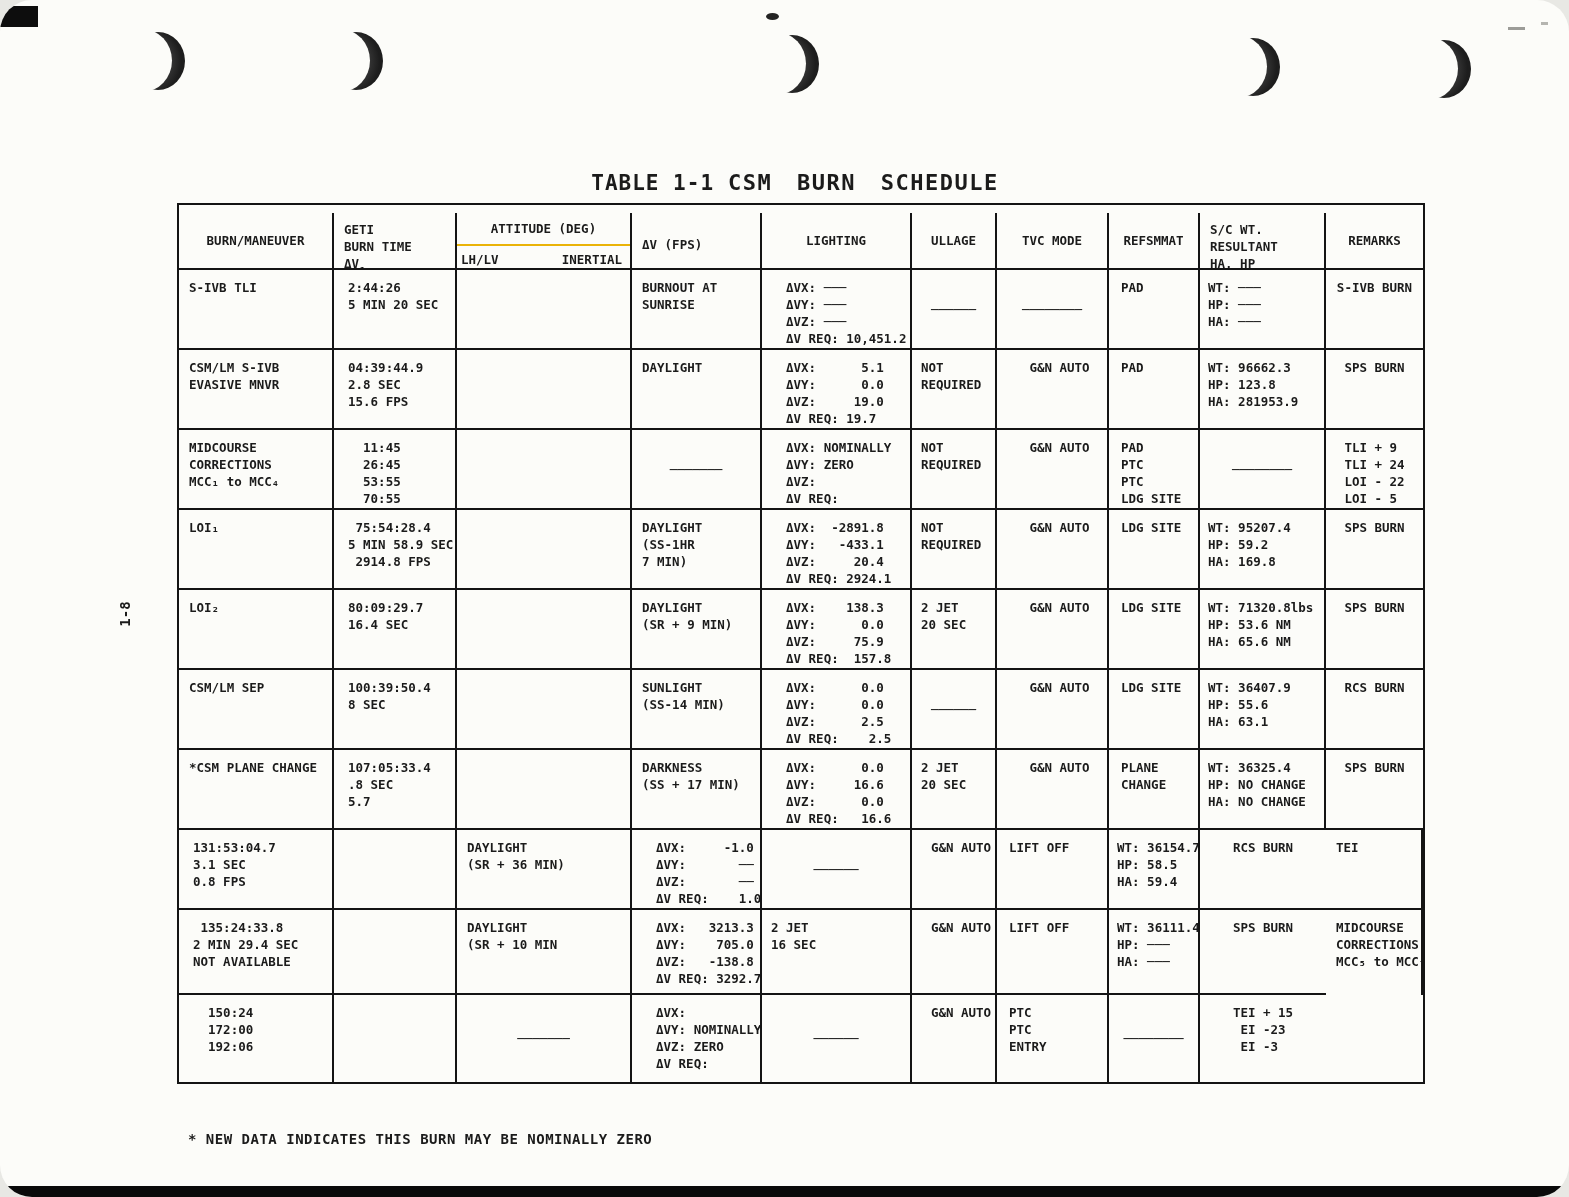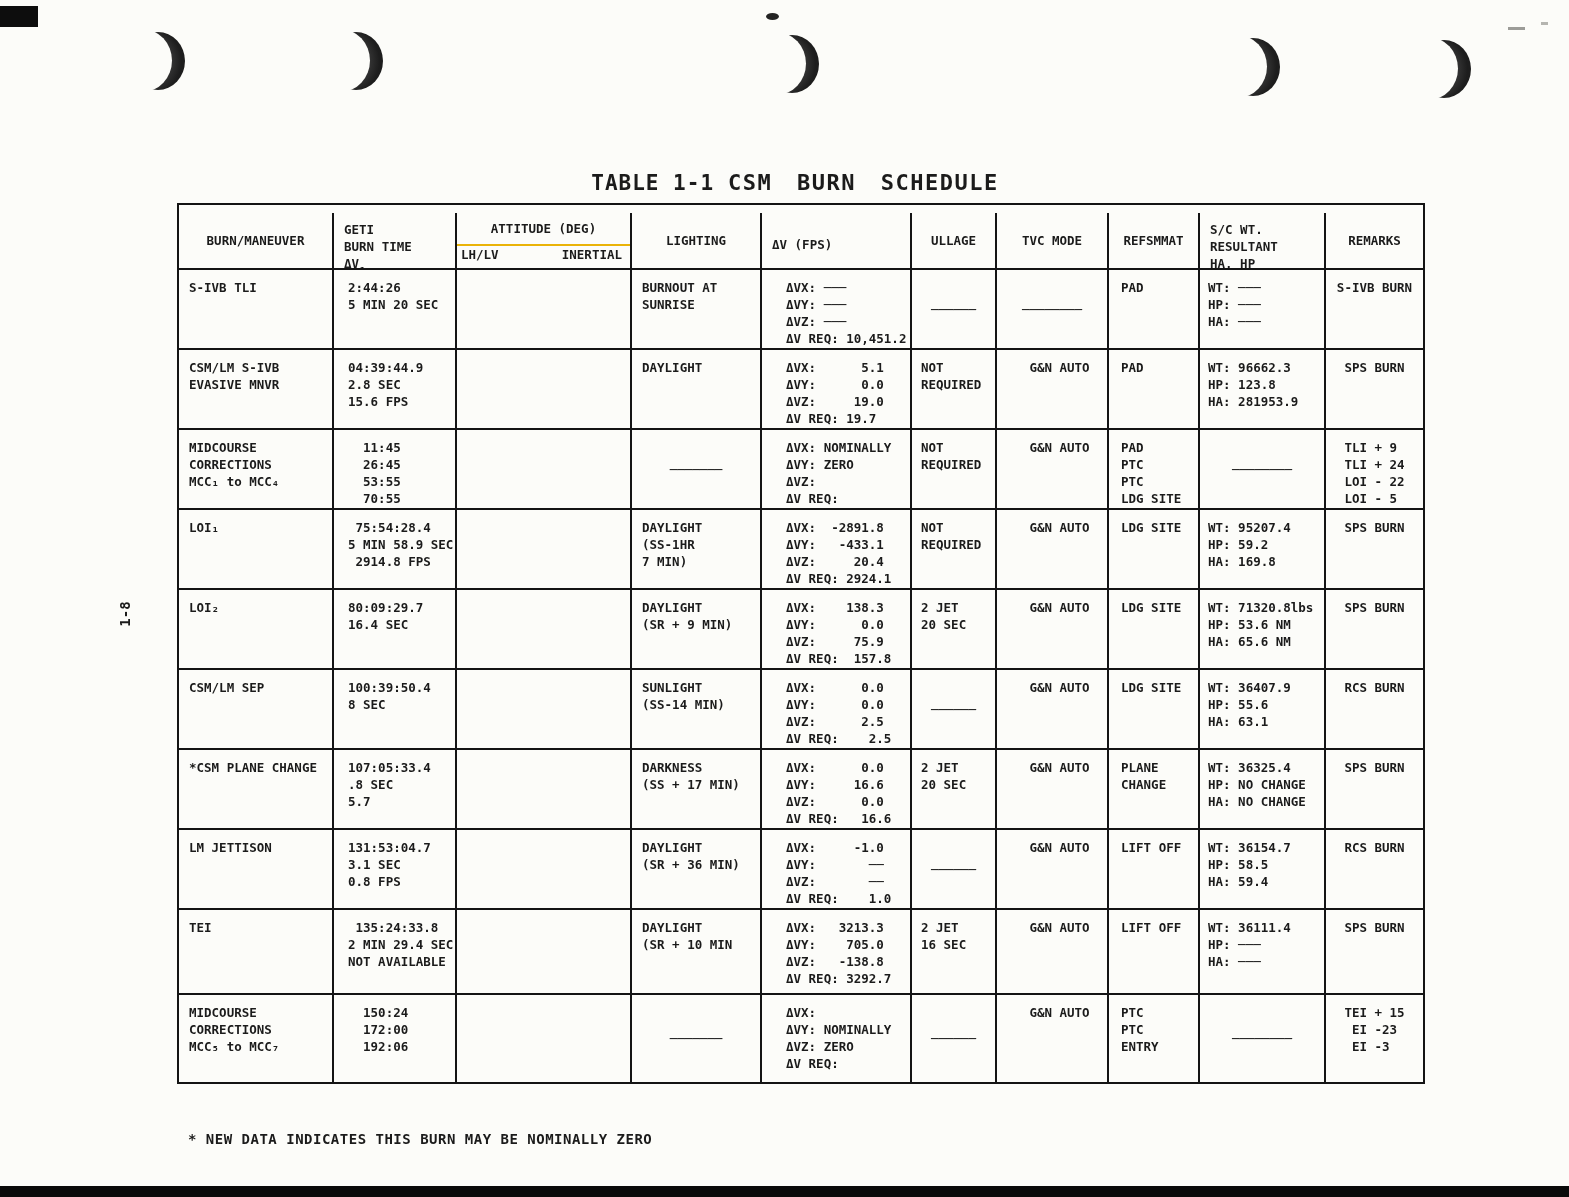--- a/index.html
+++ b/index.html
@@ -1,19 +1,19 @@
 <!DOCTYPE html>
 <html><head>
 <meta charset="utf-8">
 <style>
   html,body { margin:0; padding:0; background:#e8e8e4; }
   .page {
     position:relative; width:1569px; height:1197px;
     background:#fcfcf9; overflow:hidden; color:#1b1b1b;
-    font-family:"DejaVu Sans Mono", monospace; font-weight:bold;
+    font-family:"DejaVu Sans Mono", monospace; font-weight:bold;border-radius:32px;
   }
   
   .corner-block { position:absolute; left:0; top:6px; width:38px; height:21px; background:#0d0d0d; }
   .bottom-bar  { position:absolute; left:0; bottom:0; width:100%; height:11px; background:#0a0a0a; }
   .hole { position:absolute; width:54px; height:58px; }
   .hole .dark  { position:absolute; inset:0; border-radius:50%;
                  background:radial-gradient(circle at 30% 50%, #6a6a6a 0%, #1d1d1d 72%); }
   .hole .light { position:absolute; left:-18px; top:-3px; width:59px; height:63px;
                  border-radius:50%; background:#fcfcf9; }
   .speck  { position:absolute; left:766px; top:13px; width:13px; height:7px; border-radius:50%; background:#232323; }
@@ -36,21 +36,21 @@
   .cell { box-sizing:border-box; border-right:2px solid #141414; border-bottom:2px solid #141414;
           font-size:12.5px; overflow:hidden; }
   .last-col { border-right:none; }
   .last-row { border-bottom:none; }
   
   .hdr { display:flex; flex-direction:column; justify-content:center; align-items:center; text-align:center;margin-top:8px; }
   .hdr .ln { line-height:17px; white-space:pre; }
   .hdr-left { justify-content:flex-start; align-items:flex-start; text-align:left; padding:8px 4px 0 10px; }
   .hdr-att { padding:0; justify-content:flex-start; align-items:stretch; }
   .att-top { height:31px; border-bottom:2px solid #eab308; display:flex; align-items:center; justify-content:center; }
-  .att-bottom { flex:1; display:flex; align-items:flex-start; justify-content:space-between; padding:0 8px 0 4px; }
+  .att-bottom { flex:1; display:flex; align-items:flex-end; justify-content:space-between; padding:0 8px 0 4px; }
   sub { font-size:9px; }
   
   .bcell { padding:9px 2px 0 10px; }
   .bcell .ln { line-height:17px; white-space:pre; min-height:17px; }
   .col-geti { padding-left:14px; }
   .col-dv   { padding-left:24px; }
   .col-ullage { padding-left:9px; }
   .col-refsmmat { padding-left:12px; }
   .col-scwt { padding-left:8px; }
   .col-tvc  { padding-left:17px; text-align:center; }
@@ -106,25 +106,25 @@
     </div>
     <div class="cell hdr hdr-att">
       <div class="att-top">
           <span class="ln">ATTITUDE (DEG)</span>
         </div>
       <div class="att-bottom">
         <span class="ln">LH/LV</span>
         <span class="ln">INERTIAL</span>
       </div>
     </div>
+    <div class="cell hdr hdr-left" style="justify-content:center">
+      <div class="ln">ΔV (FPS)</div>
+    </div>
     <div class="cell hdr">
       <div class="ln">LIGHTING</div>
-    </div>
-    <div class="cell hdr hdr-left" style="justify-content:center">
-      <div class="ln">ΔV (FPS)</div>
     </div>
     <div class="cell hdr">
       <div class="ln">ULLAGE</div>
     </div>
     <div class="cell hdr">
       <div class="ln">TVC MODE</div>
     </div>
     <div class="cell hdr">
       <div class="ln">REFSMMAT</div>
     </div>
@@ -501,25 +501,20 @@
         </div>
       </div>
       <div class="cell bcell col-scwt">
         <div class="lines">
           <div class="ln">WT: 36325.4</div>
           <div class="ln">HP: NO CHANGE</div>
           <div class="ln">HA: NO CHANGE</div>
         </div>
       </div>
       <div class="cell bcell col-remarks last-col"><div class="lines"><div class="ln">SPS BURN</div></div></div>
-      <div class="cell bcell col-burn">
-        <div class="lines">
-          <div class="ln">LM JETTISON</div>
-        </div>
-      </div>
       <div class="cell bcell col-geti">
         <div class="lines">
           <div class="ln">131:53:04.7</div>
           <div class="ln">3.1 SEC</div>
           <div class="ln">0.8 FPS</div>
         </div>
       </div>
       <div class="cell bcell col-attitude">
         <div class="lines"></div>
       </div>

